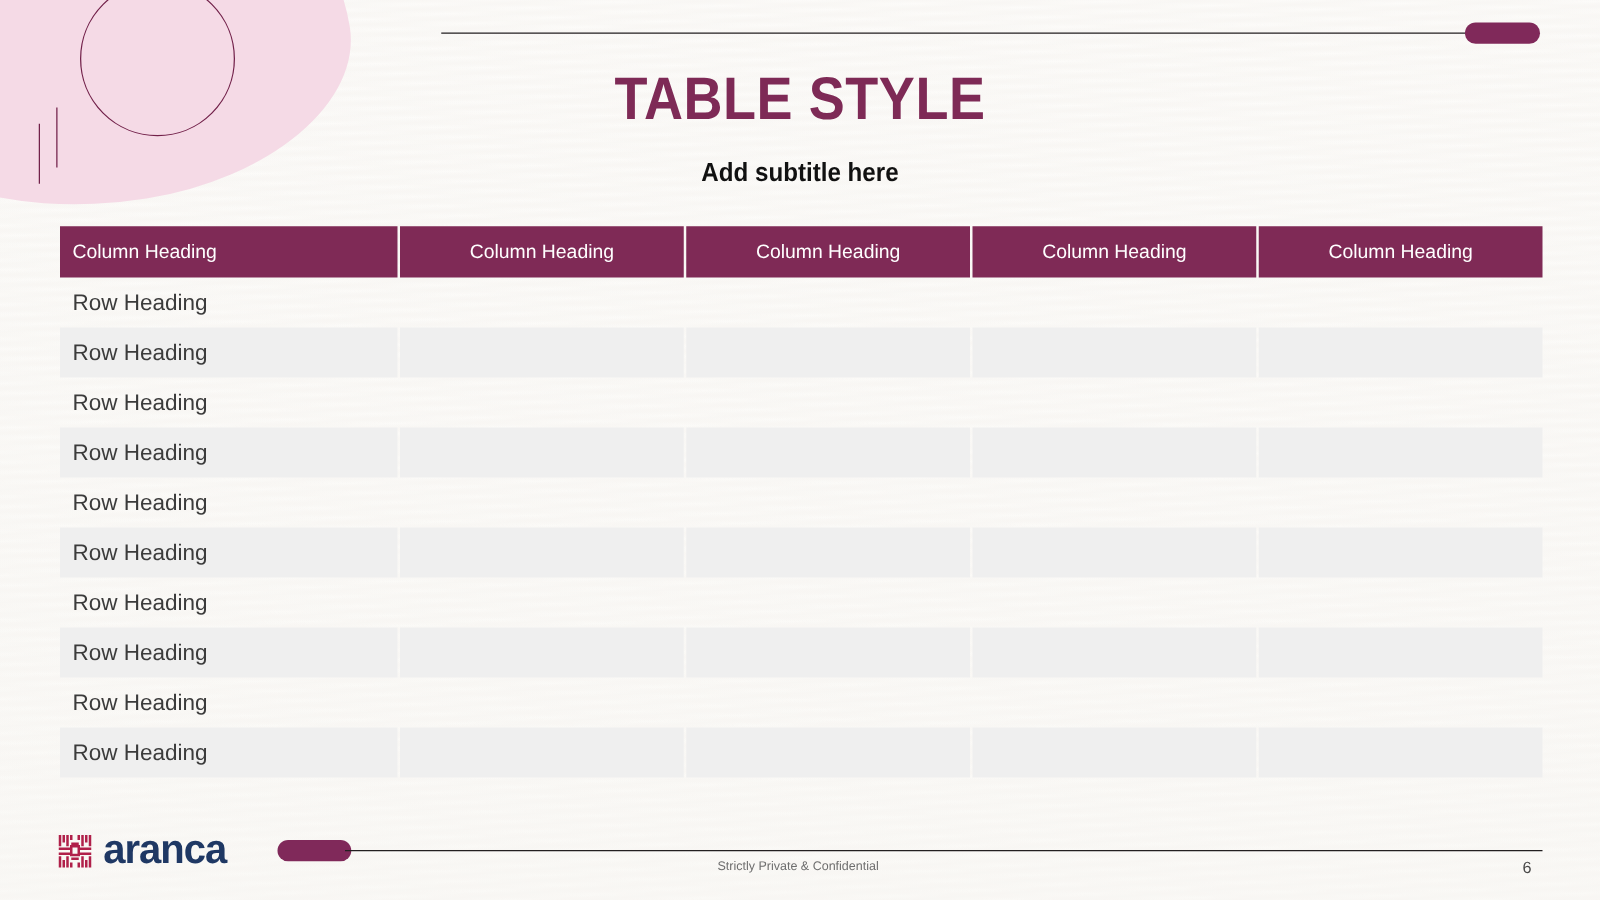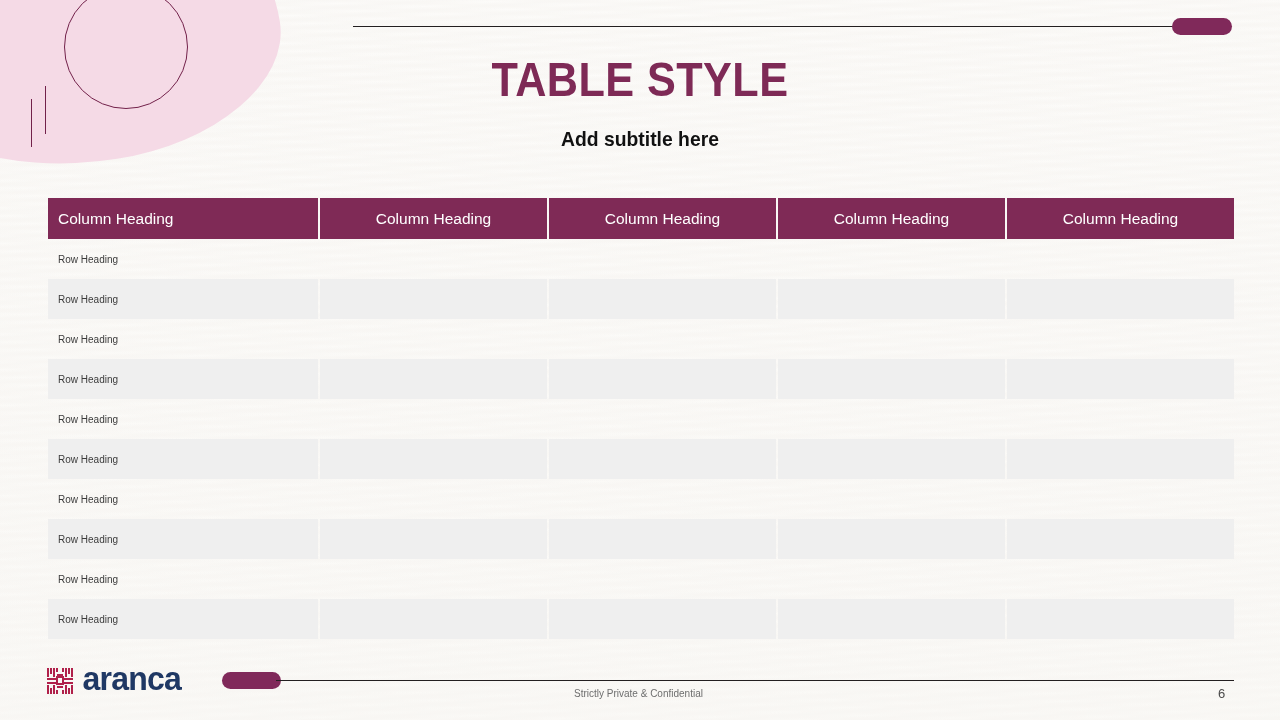--- a/index.html
+++ b/index.html
@@ -63,21 +63,21 @@
   .slide-subtitle {
     position:absolute; left:0; top:127px; width:1280px;
     text-align:center;
     font-size:21px; font-weight:bold;
     color:#111111;
     transform:scaleX(0.92);
   }
 
   
   .table-wrap {
-    position:absolute; left:46px; top:198px;
+    position:absolute; left:46px; top:181px;
     width:1188px;
   }
   table.styled {
     width:1188px;
     border-collapse:separate;
     border-spacing:2px 0;
     table-layout:fixed;
   }
   table.styled th {
     background:#7f2a56;
@@ -88,21 +88,21 @@
     text-align:center;
     vertical-align:middle;
     padding:0 10px;
   }
   table.styled th.first {
     text-align:left;
     padding-left:10px;
   }
   table.styled td {
     height:40px;
-    font-size:10px;
+    font-size:18px;
     color:#3b3b3b;
     vertical-align:middle;
     padding:0 10px;
     background:transparent;
   }
   table.styled tr.alt td { background:#efefef; }
   table.styled td.first { text-align:left; padding-left:10px; }
   col.c1 { width:270px; }
   col.cx { width:227px; }
 

